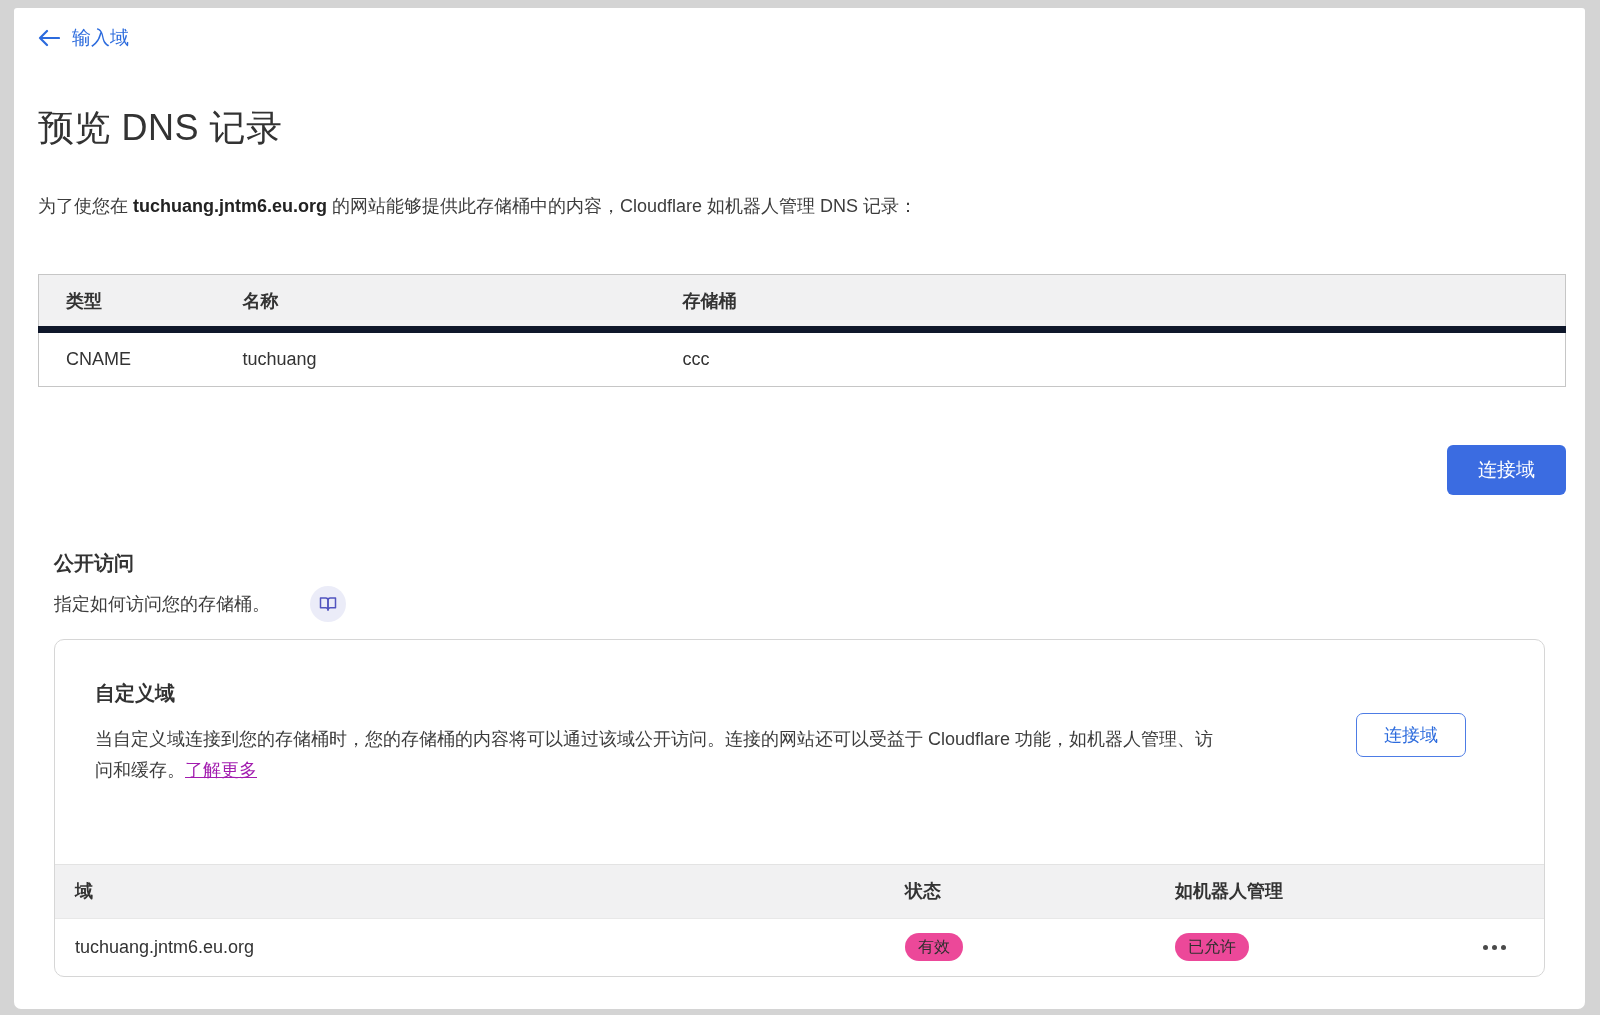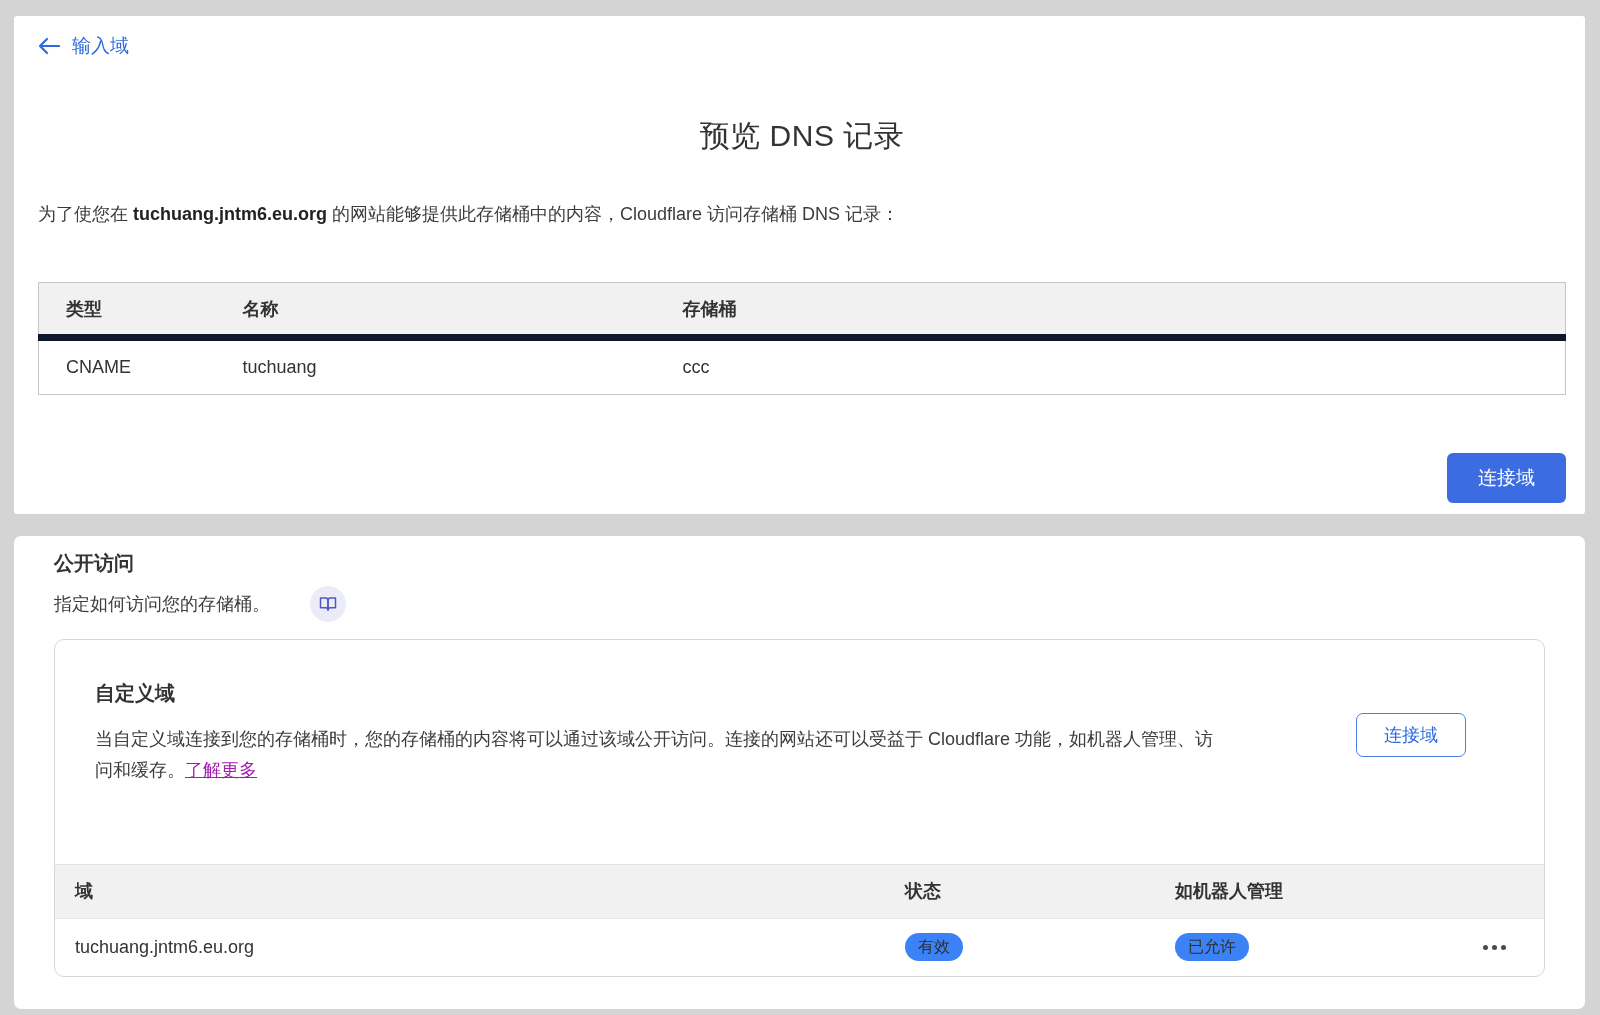--- a/index.html
+++ b/index.html
@@ -11,30 +11,30 @@
     overflow: hidden;
   }
   .card {
     position: absolute;
     left: 14px;
     width: 1571px;
     background: #ffffff;
     border-radius: 3px;
   }
   
-  #dns-card { top: 16px; height: 498px; padding: 18px 19px 8px 24px; }
+  #dns-card { top: 8px; height: 632px; padding: 18px 19px 8px 24px; }
   .back-link {
     display: inline-flex; align-items: center; gap: 12px;
     color: #2c6bdd; font-size: 19px; cursor: pointer;
     line-height: 24px;
   }
   .page-title {
     margin-top: 56px;
-    font-size: 30px; font-weight: 400; color: #333333;
-    line-height: 42px; letter-spacing: 0.5px; text-align: center;
+    font-size: 36px; font-weight: 400; color: #333333;
+    line-height: 42px; letter-spacing: 0.5px;
   }
   .dns-desc {
     margin-top: 44px;
     font-size: 18px; line-height: 26px; color: #3c3c3c;
   }
   .dns-desc b { color: #222; }
   table { border-collapse: collapse; width: 100%; }
   .dns-table { margin-top: 55px; border: 1px solid #c6c6c6; }
   .dns-table th {
     background: #f1f1f2; text-align: left; font-weight: 700;
@@ -88,21 +88,21 @@
   .domain-table th {
     background: #f1f1f2; text-align: left; font-weight: 700;
     font-size: 18px; color: #333;
     height: 54px;
     border-top: 1px solid #e3e3e3; border-bottom: 1px solid #e8e8e8;
   }
   .domain-table td { height: 58px; font-size: 18px; color: #333; }
   .pad-first { padding-left: 20px; }
   .badge {
     display: inline-block;
-    background: #3b82f6; color: #2f2f2f;
+    background: #ec4899; color: #2f2f2f;
     font-size: 16px; line-height: 16px;
     padding: 6px 13px; border-radius: 999px;
   }
   .dots-btn {
     background: none; border: none; cursor: pointer;
     display: inline-flex; gap: 4px; align-items: center;
     padding: 8px 4px; float: right; margin-right: 34px;
   }
   .dot { width: 5px; height: 5px; border-radius: 50%; background: #4a4a4a; }
 </style>
@@ -115,21 +115,21 @@
     <span style="display:inline-flex;">
       <svg width="22" height="18" viewBox="0 0 22 18" fill="none">
         <path d="M9 2 L2 9 L9 16 M2 9 H21" stroke="#2c6bdd" stroke-width="2.2" stroke-linecap="round" stroke-linejoin="round"></path>
       </svg>
     </span>
     <span>输入域</span>
   </a>
 
   <h1 class="page-title">预览 DNS 记录</h1>
 
-  <p class="dns-desc"><span>为了使您在 </span><b>tuchuang.jntm6.eu.org</b><span> 的网站能够提供此存储桶中的内容，Cloudflare 访问存储桶 DNS 记录：</span></p>
+  <p class="dns-desc"><span>为了使您在 </span><b>tuchuang.jntm6.eu.org</b><span> 的网站能够提供此存储桶中的内容，Cloudflare 如机器人管理 DNS 记录：</span></p>
 
   <table class="dns-table">
     <colgroup>
         <col style="width:177px">
         <col style="width:440px">
         <col>
       </colgroup>
     <thead>
       <tr>
         <th>类型</th>

